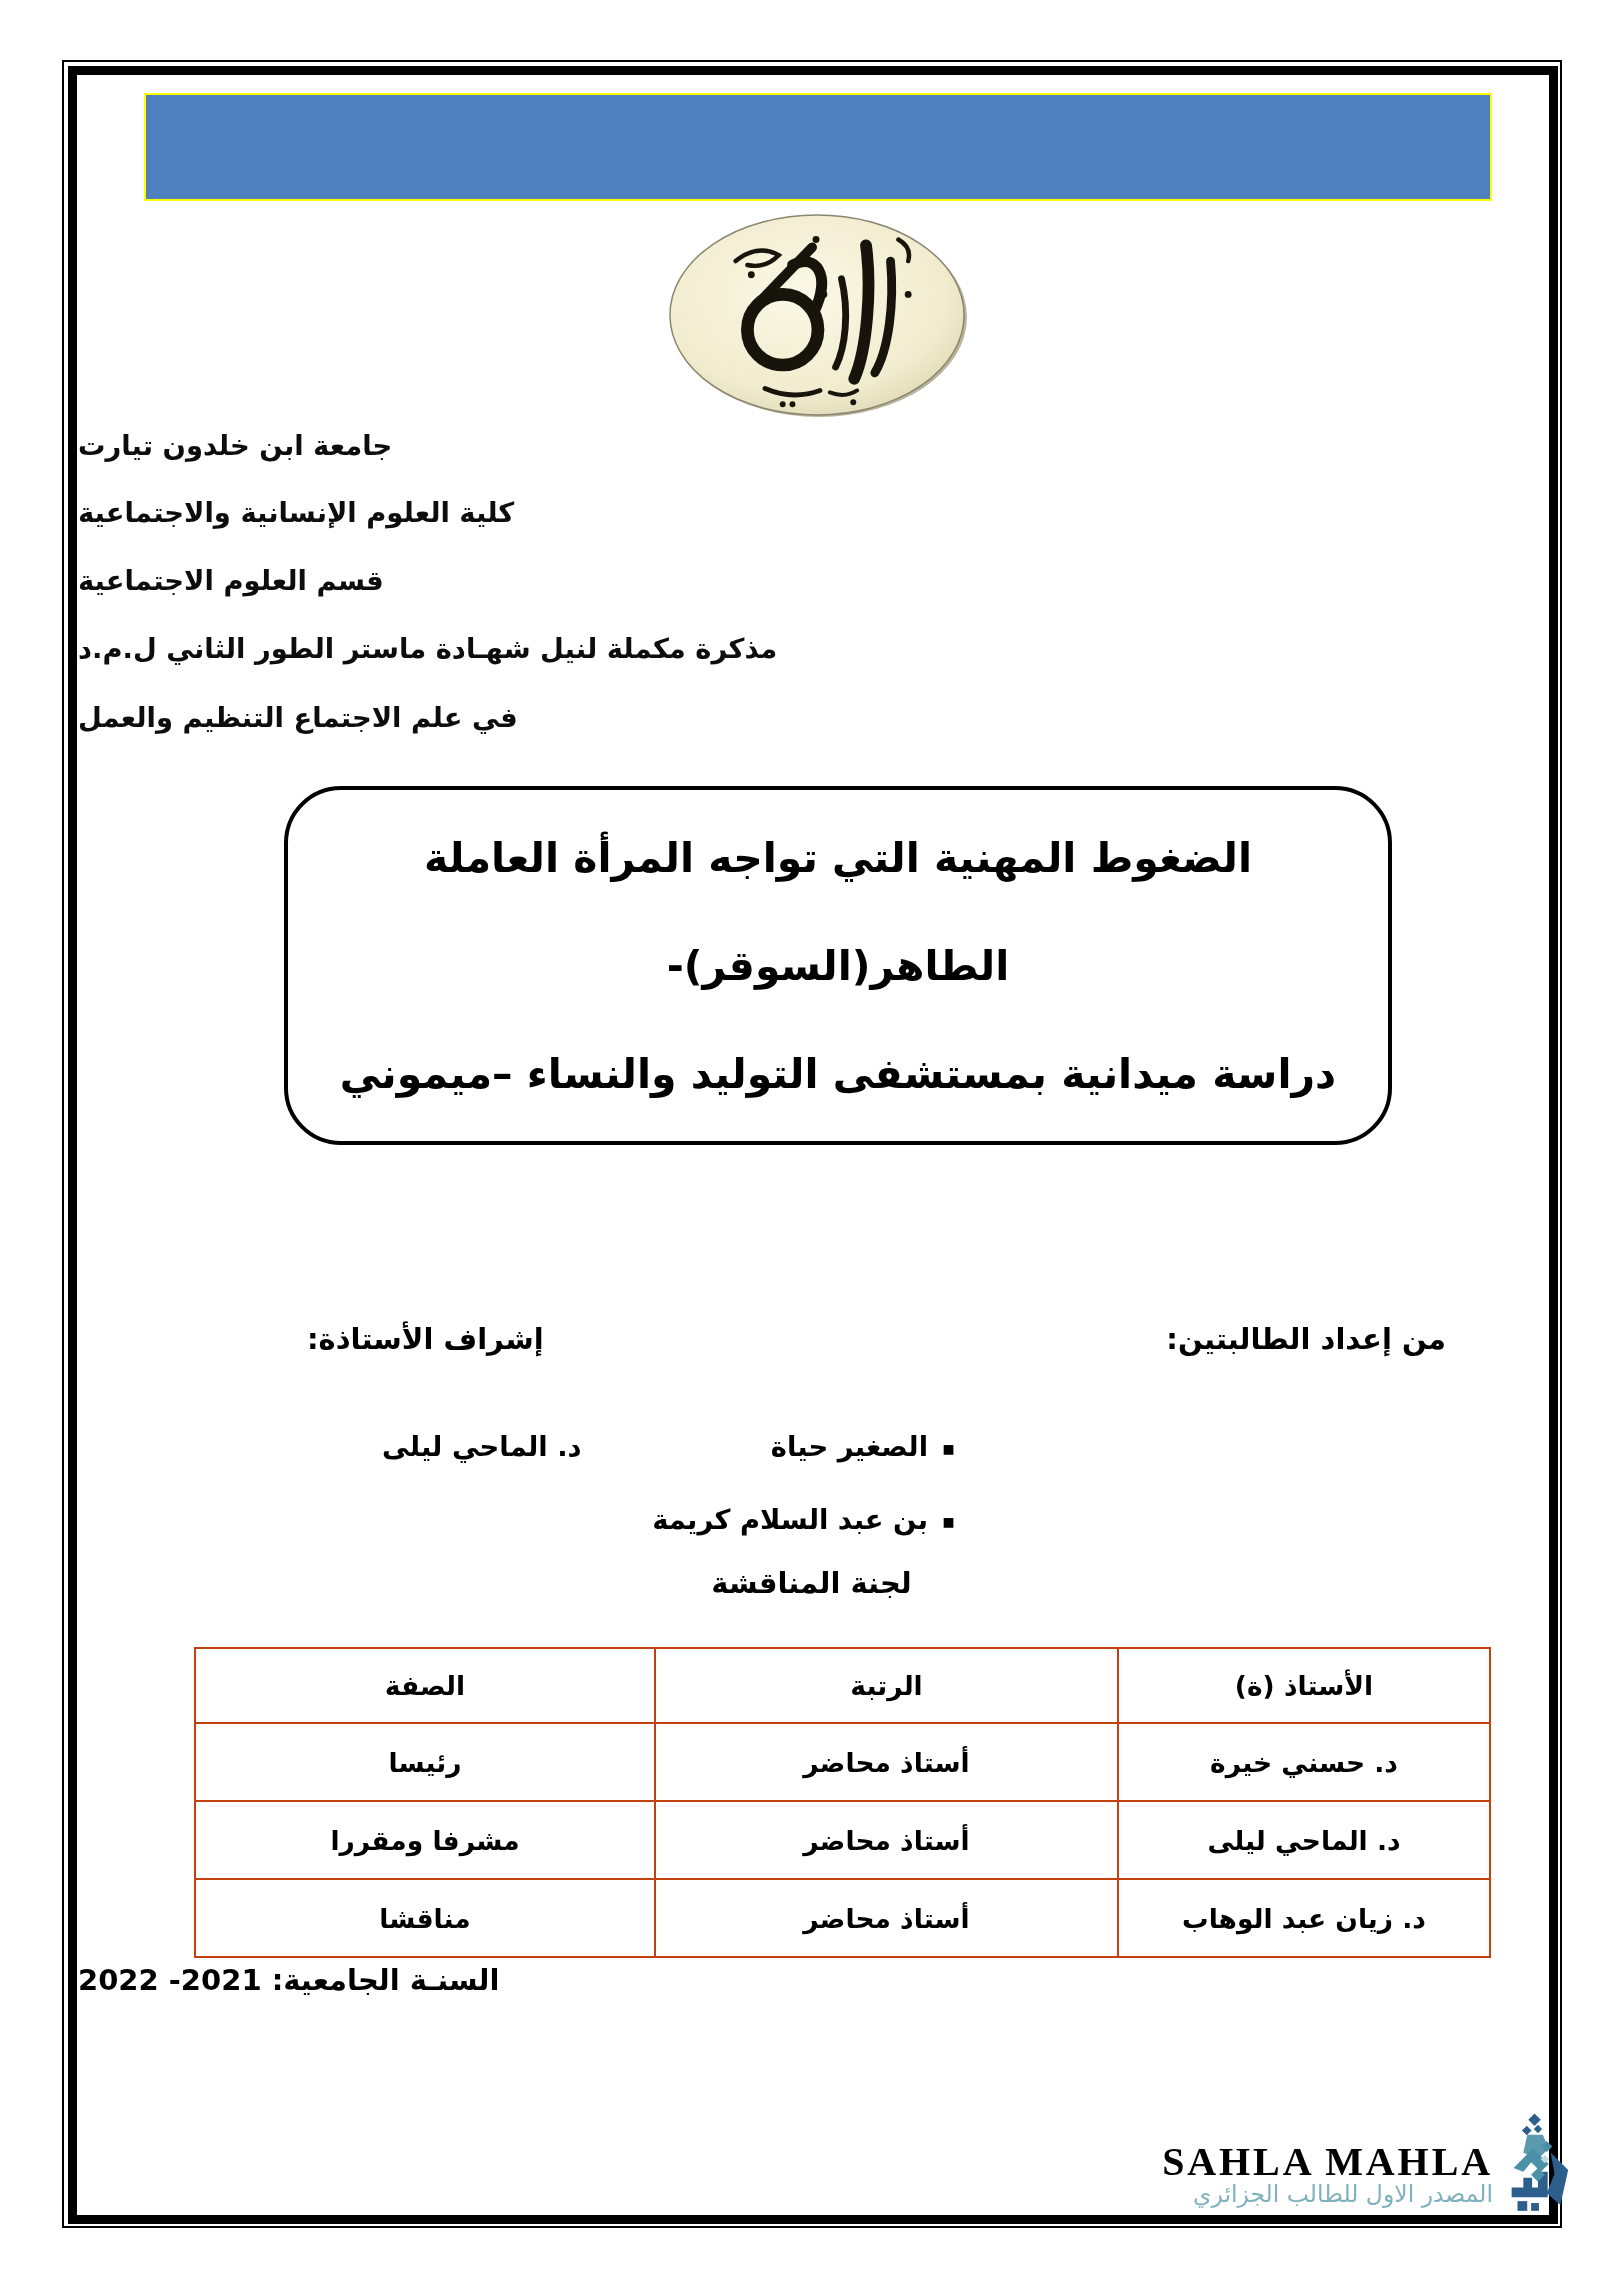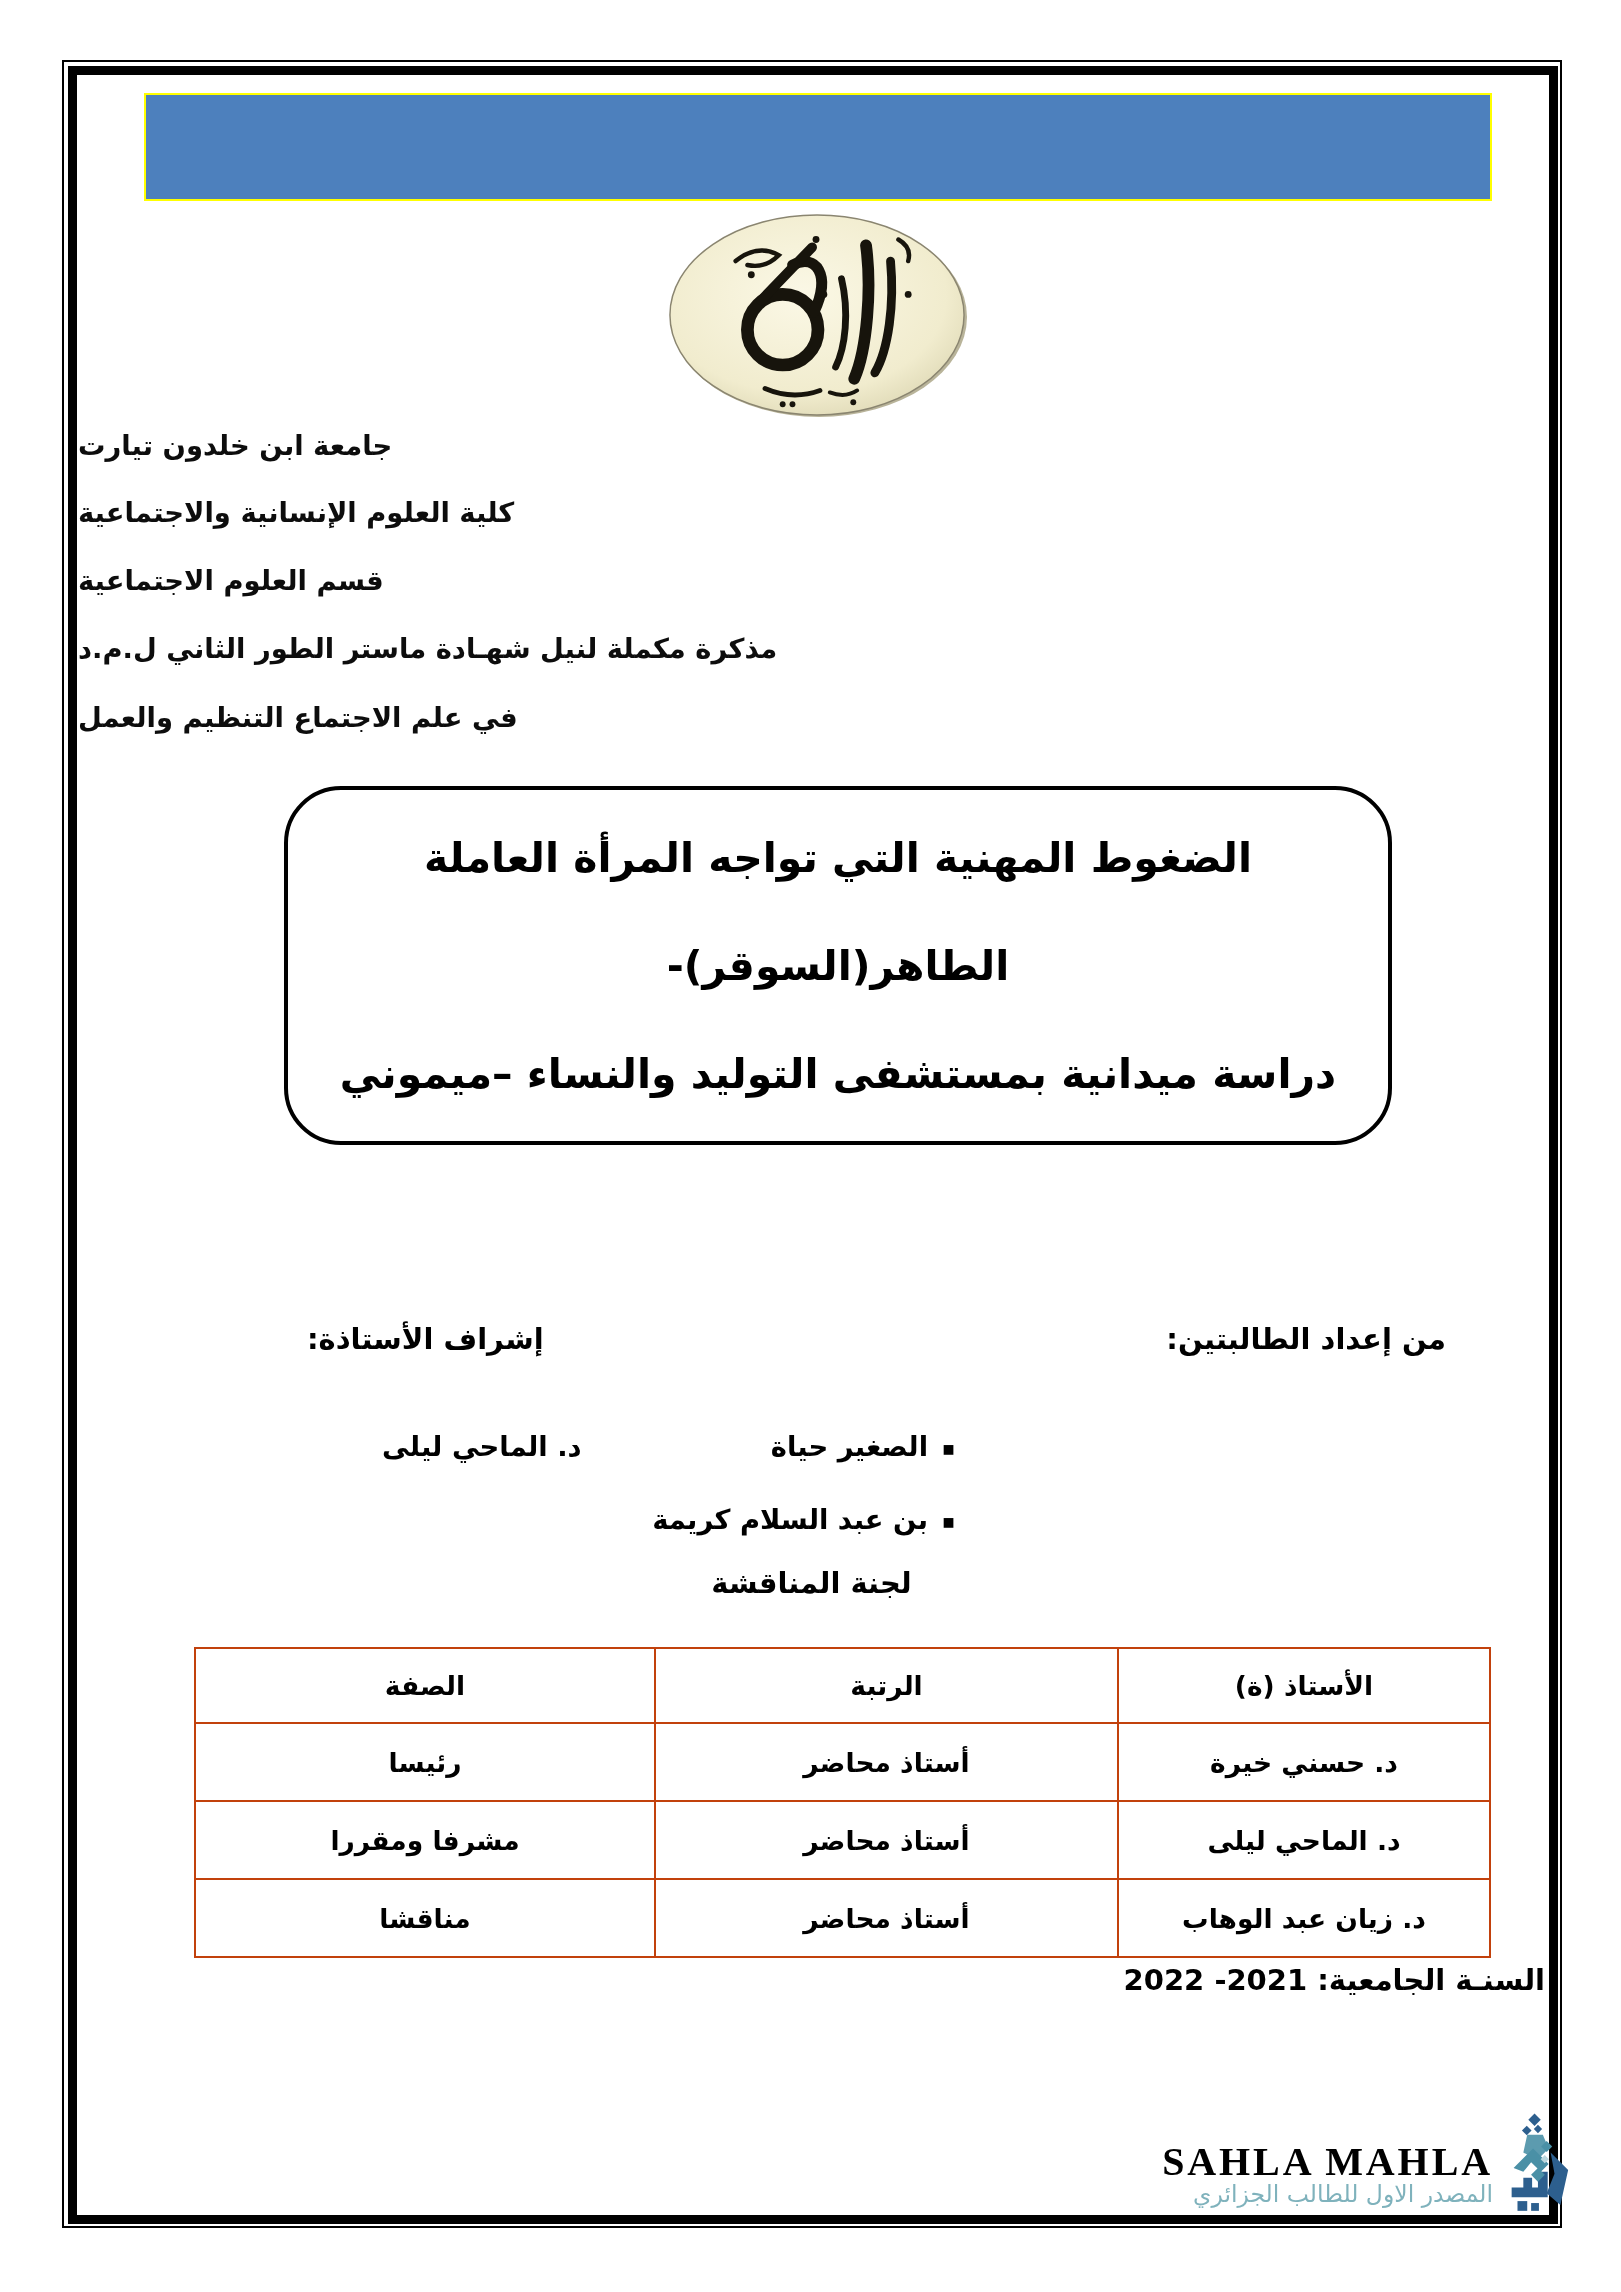--- a/index.html
+++ b/index.html
@@ -35,21 +35,21 @@
   table.committee td{border:2px solid #c2410c;text-align:center;vertical-align:middle;
                      font-weight:bold;font-size:26.5px;color:#000;padding:0;}
   table.committee{border:2.9px solid #3a3a3a;}
   td.c-prof{width:370px;}
   td.c-rank{width:461px;}
   td.c-role{width:458px;}
   tr.h-row td{height:73px;}
   tr.b-row td{height:76px;}
   td.big-name{font-size:30px;}
   
-  .year{left:78px;top:1960px;width:1467px;height:41px;line-height:41px;text-align:right;
+  .year{left:78px;top:1960px;width:1467px;height:41px;line-height:41px;text-align:left;
         font-weight:bold;font-size:29px;direction:rtl;color:#000;}
   
   .wm-brand{top:2141px;right:128px;height:41px;line-height:41px;text-align:right;
             font-family:"Liberation Serif","DejaVu Serif",serif;font-weight:bold;
             font-size:40px;letter-spacing:2.9px;}
   .wm-tagline{top:2180px;right:128px;height:29px;line-height:29px;
               font-size:23.5px;direction:rtl;}
   .wm-glyph{left:1498px;top:2113px;width:76px;height:108px;z-index:5;}
 </style>
 </head>

